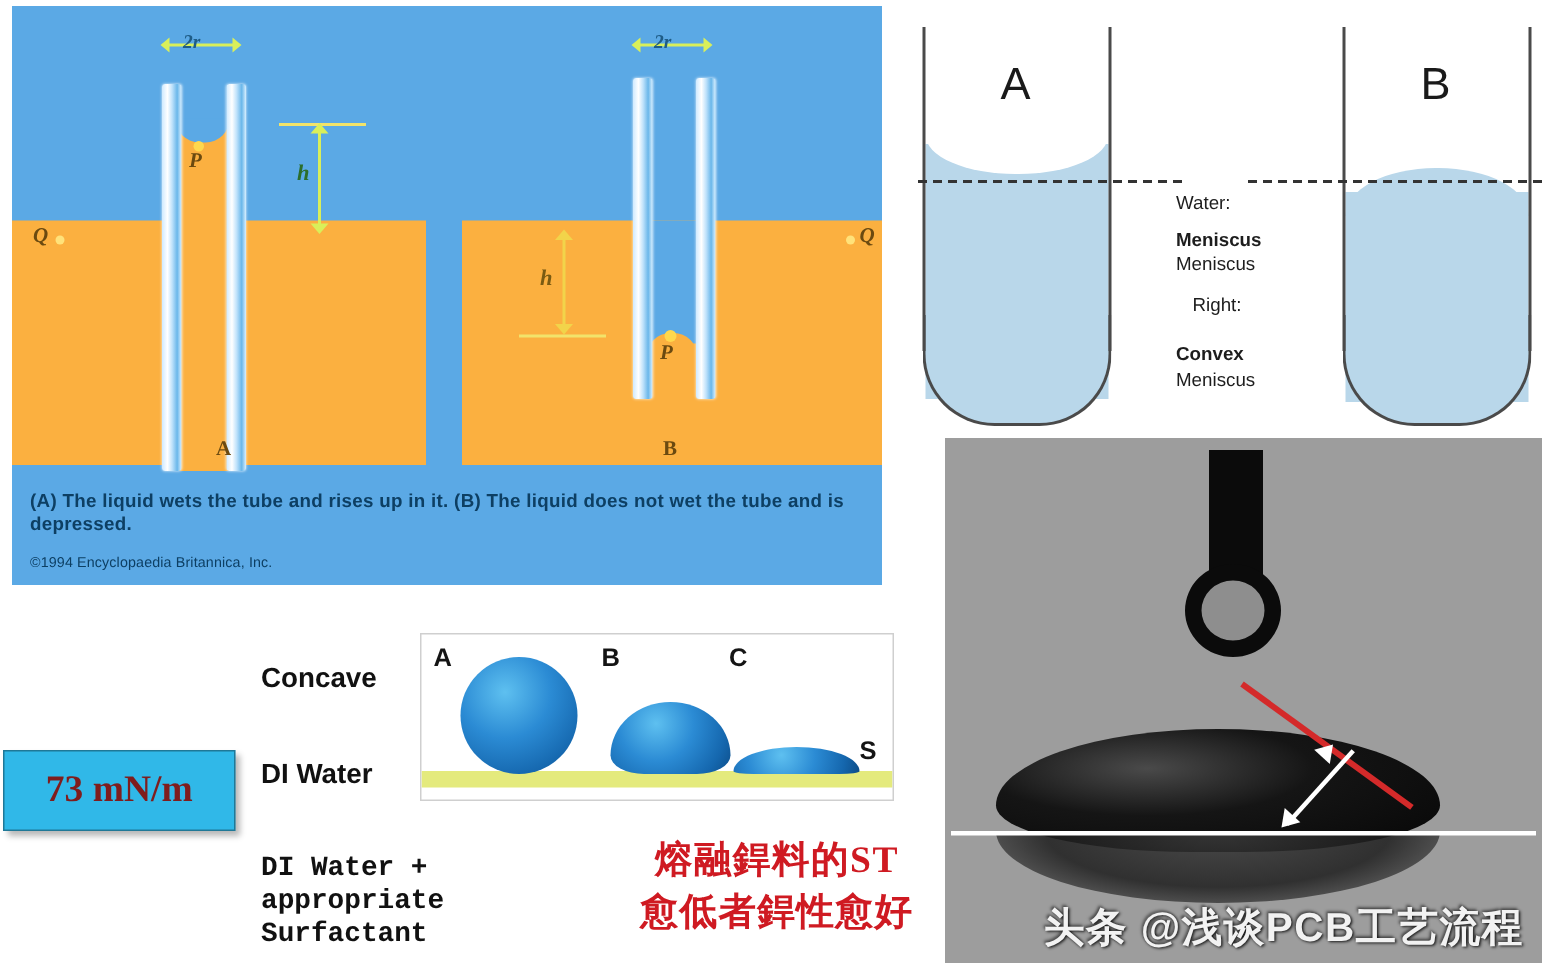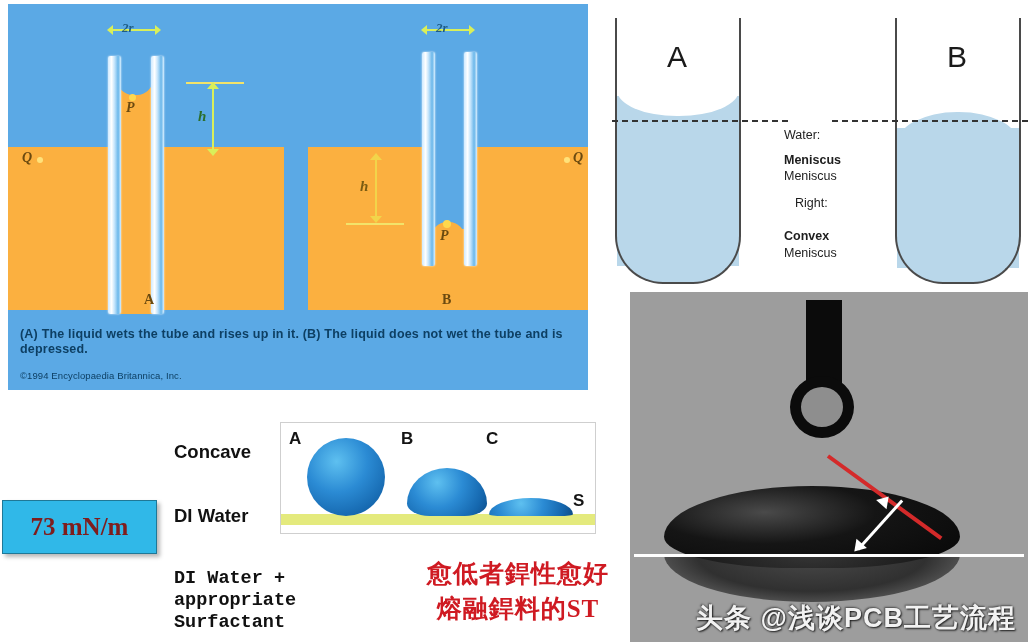--- a/index.html
+++ b/index.html
@@ -233,22 +233,22 @@
     <div class="drop" style="left:126px; bottom:17px; width:80px; height:48px; border-radius:50% 50% 28% 28% / 74% 74% 26% 26%;"></div>
     <div class="drop" style="left:208px; bottom:17px; width:84px; height:18px; border-radius:50% 50% 16% 16% / 90% 90% 10% 10%;"></div>
 
     <div class="dlabel" style="left:8px;  top:6px;">A</div>
     <div class="dlabel" style="left:120px;top:6px;">B</div>
     <div class="dlabel" style="left:205px;top:6px;">C</div>
     <div class="dlabel" style="left:292px;top:68px;">S</div>
   </div>
 
   <div id="zh-note">
+    <div>熔融銲料的ST</div>
     <div>愈低者銲性愈好</div>
-    <div>熔融銲料的ST</div>
   </div>
 
   <div id="photo">
     <div class="needle" style="left:176px; top:8px; width:36px; height:92px;"></div>
     <div class="needle-ring" style="left:160px; top:84px; width:64px; height:62px;"></div>
 
     <div class="bigdrop" style="left:34px; top:194px; width:296px; height:82px;"></div>
     <div style="position:absolute;left:34px;top:262px;width:296px;height:48px;
                 background:radial-gradient(ellipse at 50% 0%, #3c3c3c 0%, #1d1d1d 55%, #7e7e7e 100%);
                 border-radius:0 0 50% 50% / 0 0 100% 100%; opacity:.85;"></div>

